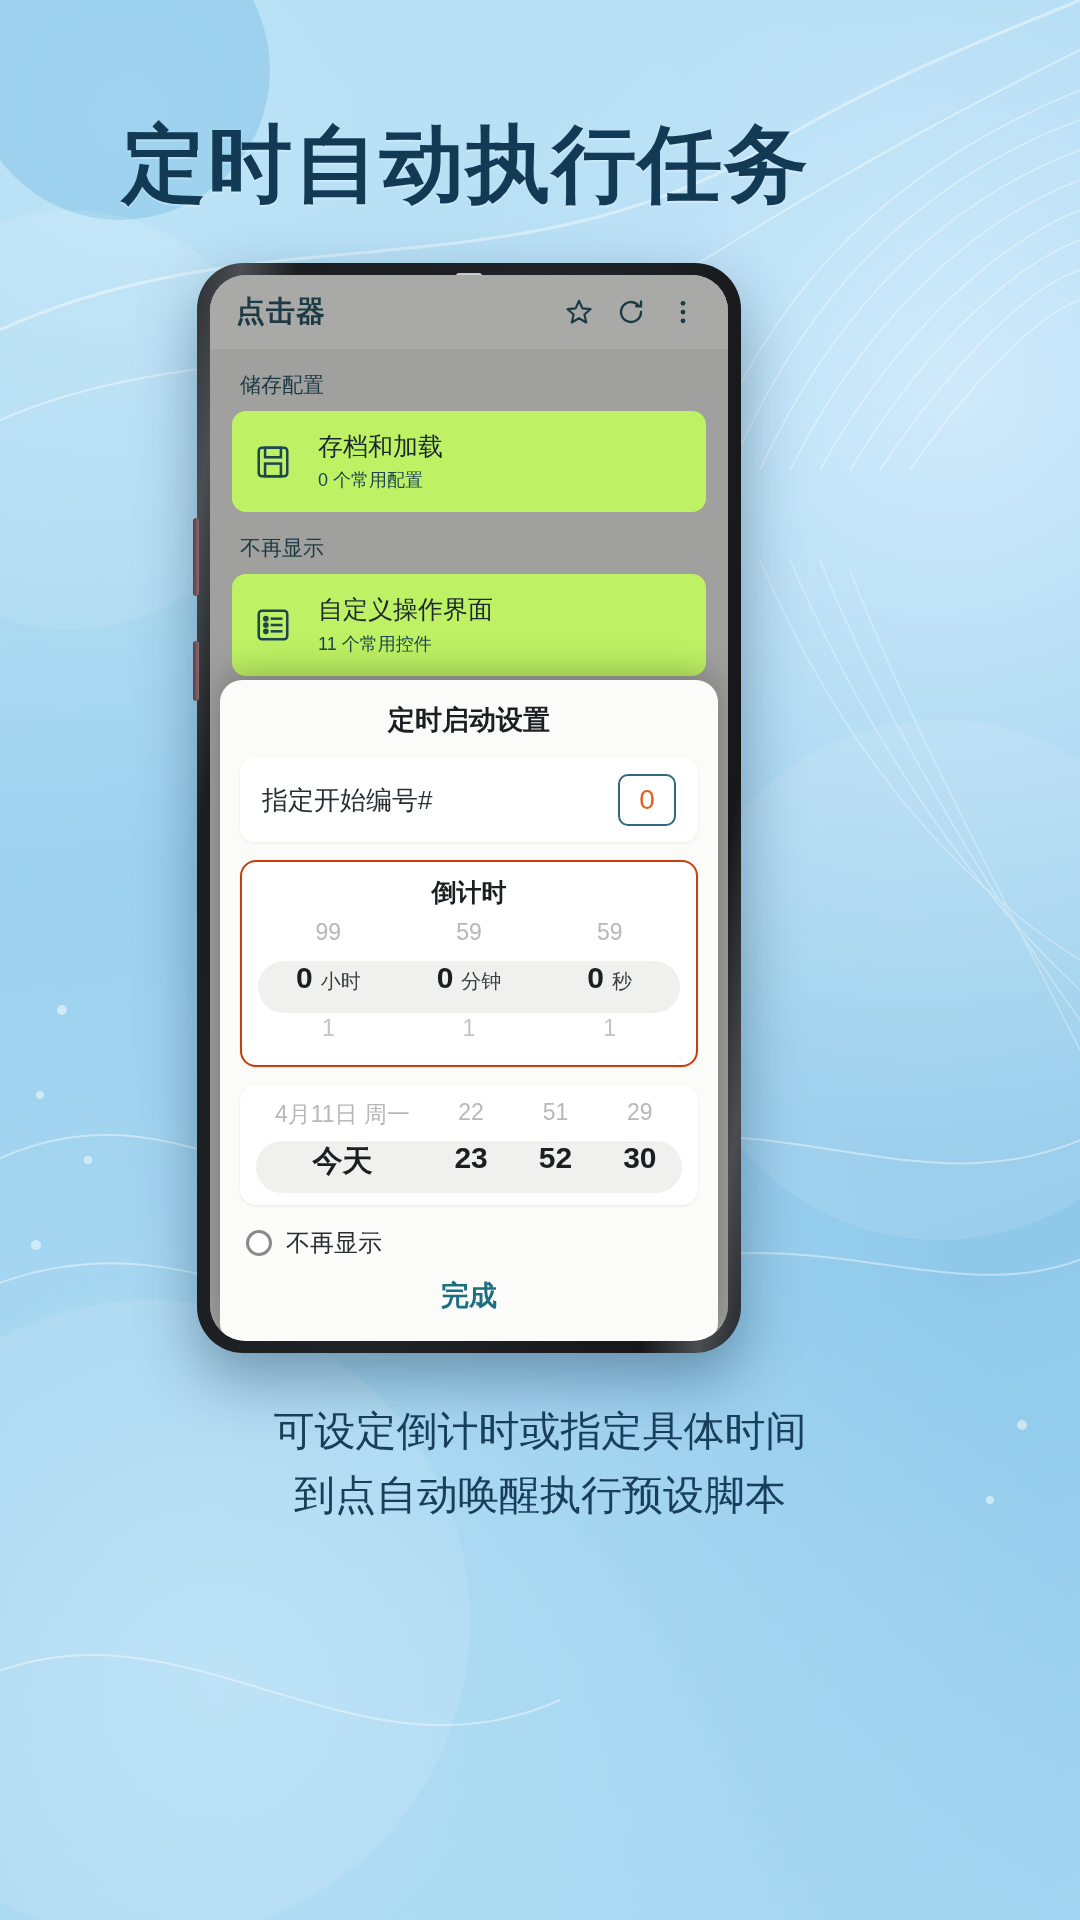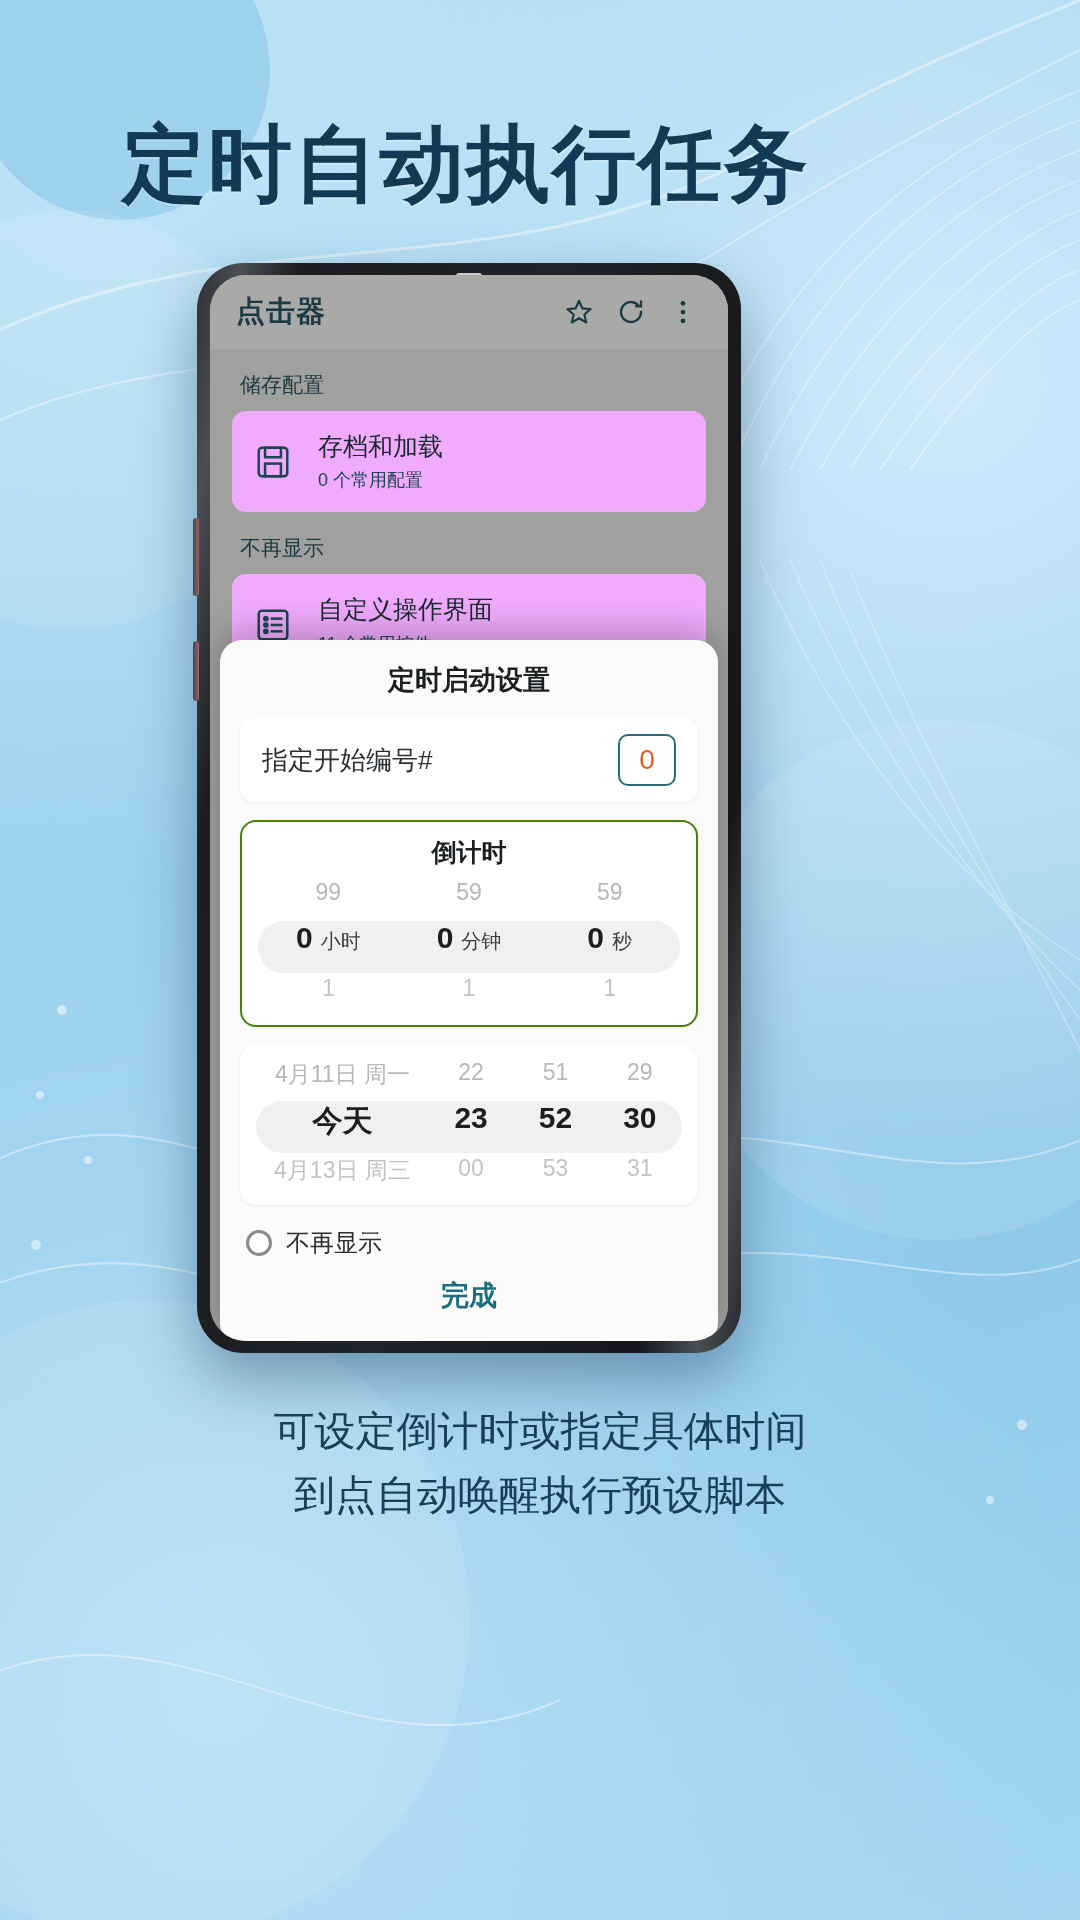--- a/index.html
+++ b/index.html
@@ -70,21 +70,21 @@
     font-size:29px; font-weight:bold; color:#1d3a44; flex:1;
     letter-spacing:1px;
   }
   .appbar .ic { width:46px; height:46px; margin-left:6px; display:flex; align-items:center; justify-content:center; }
   .appbar .ic svg { display:block; }
 
   .section-label {
     font-size:21px; color:#1d3a44; padding:22px 0 12px 30px; font-weight:500;
   }
   .card {
-    margin:0 22px; background:#f0abfc; border-radius:14px;
+    margin:0 22px; background:#bef264; border-radius:14px;
     display:flex; align-items:center; padding:20px 18px; gap:22px;
   }
   .card .cicon { width:46px; height:46px; display:flex; align-items:center; justify-content:center; }
   .card .ctext .t1 { font-size:25px; color:#1c2a30; font-weight:500; line-height:1.25; }
   .card .ctext .t2 { font-size:18px; color:#1d4652; margin-top:6px; }
 
   .bottombar {
     position:absolute; left:22px; right:22px; bottom:26px; height:64px;
     background:#123b46; border-radius:16px;
   }
@@ -119,21 +119,21 @@
   .num-box {
     min-width:58px; height:52px; border:2px solid #2d6b78; border-radius:10px;
     display:flex; align-items:center; justify-content:center;
     font-size:28px; color:#e0622a; padding:0 14px;
   }
 
   .picker {
     background:#ffffff; border-radius:16px; padding:14px 16px 10px;
     margin-bottom:18px; box-shadow:0 1px 3px rgba(0,0,0,.08);
   }
-  .picker.highlight { border:2px solid #4d7c0f; }
+  .picker.highlight { border:2px solid #c2410c; }
   .picker .ptitle {
     text-align:center; font-size:25px; font-weight:bold; color:#1b1f22; margin-bottom:10px;
   }
   .wheel { position:relative; }
   .wheel .rowline {
     display:flex; align-items:flex-start; justify-content:center; gap:0;
     height:40px;
   }
   .wheel .rowline.sel {
     height:52px; background:#f0f0ef; border-radius:26px; margin:2px 0;
@@ -368,34 +368,20 @@
             <div class="cell">
                 <span class="selv">23</span>
               </div>
             <div class="cell">
                 <span class="selv">52</span>
               </div>
             <div class="cell">
                 <span class="selv">30</span>
               </div>
           </div>
-          <div class="rowline tw">
-            <div class="cell">
-                <span class="dim2">4月13日 周三</span>
-              </div>
-            <div class="cell">
-                <span class="dim2">00</span>
-              </div>
-            <div class="cell">
-                <span class="dim2">53</span>
-              </div>
-            <div class="cell">
-                <span class="dim2">31</span>
-              </div>
-          </div>
         </div>
       </div>
 
       <div class="dlg-foot">
         <div class="radio"></div>
         <div class="lbl">不再显示</div>
       </div>
 
       <div class="done-btn">完成</div>
     </div>

